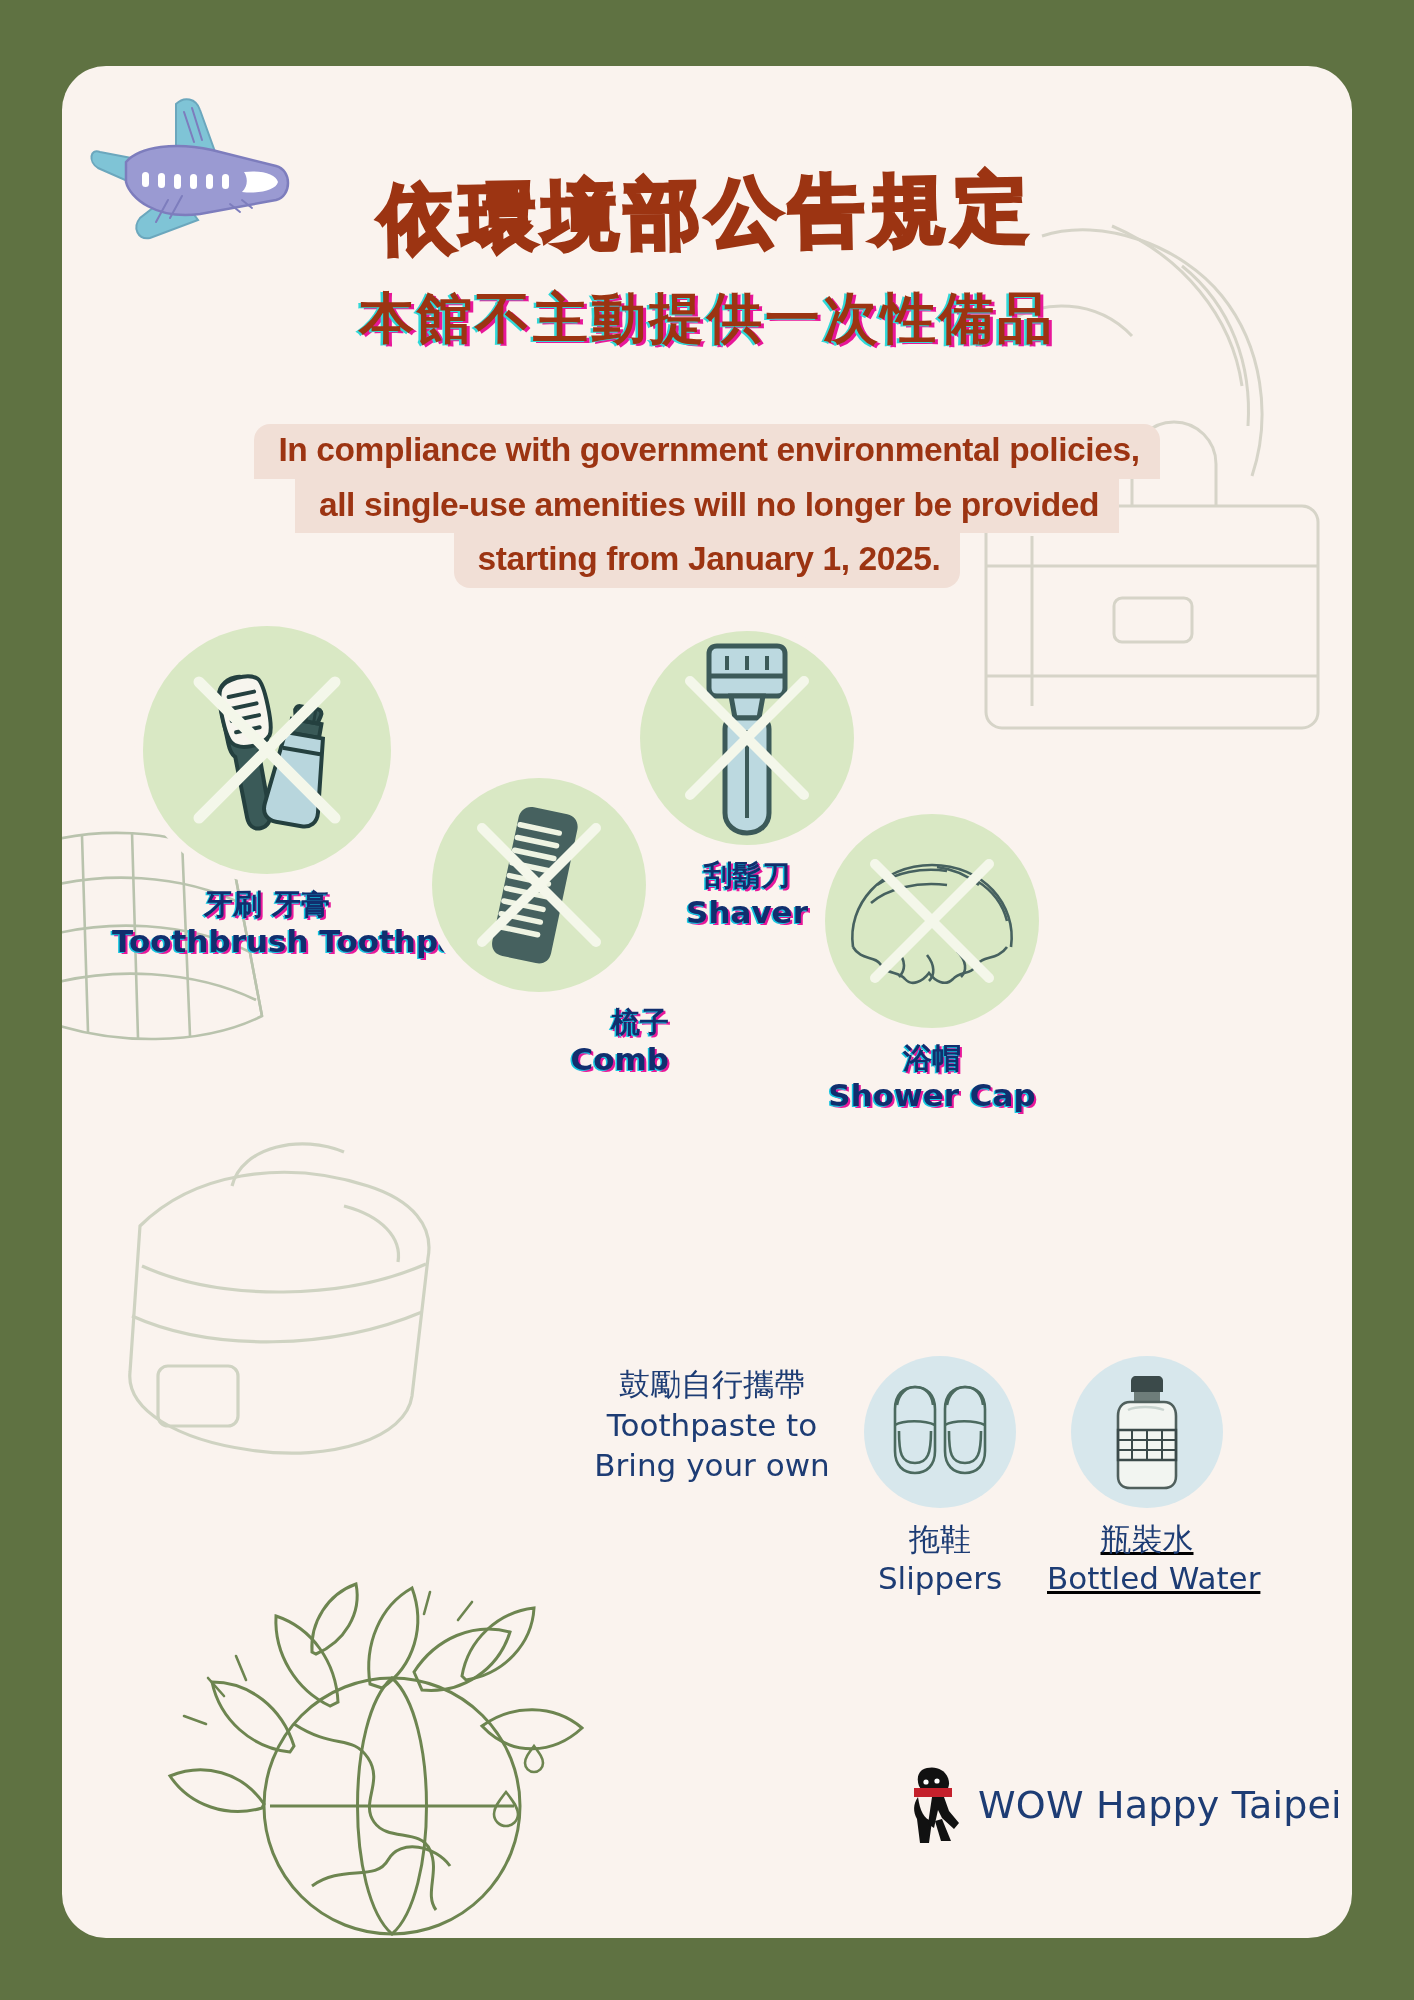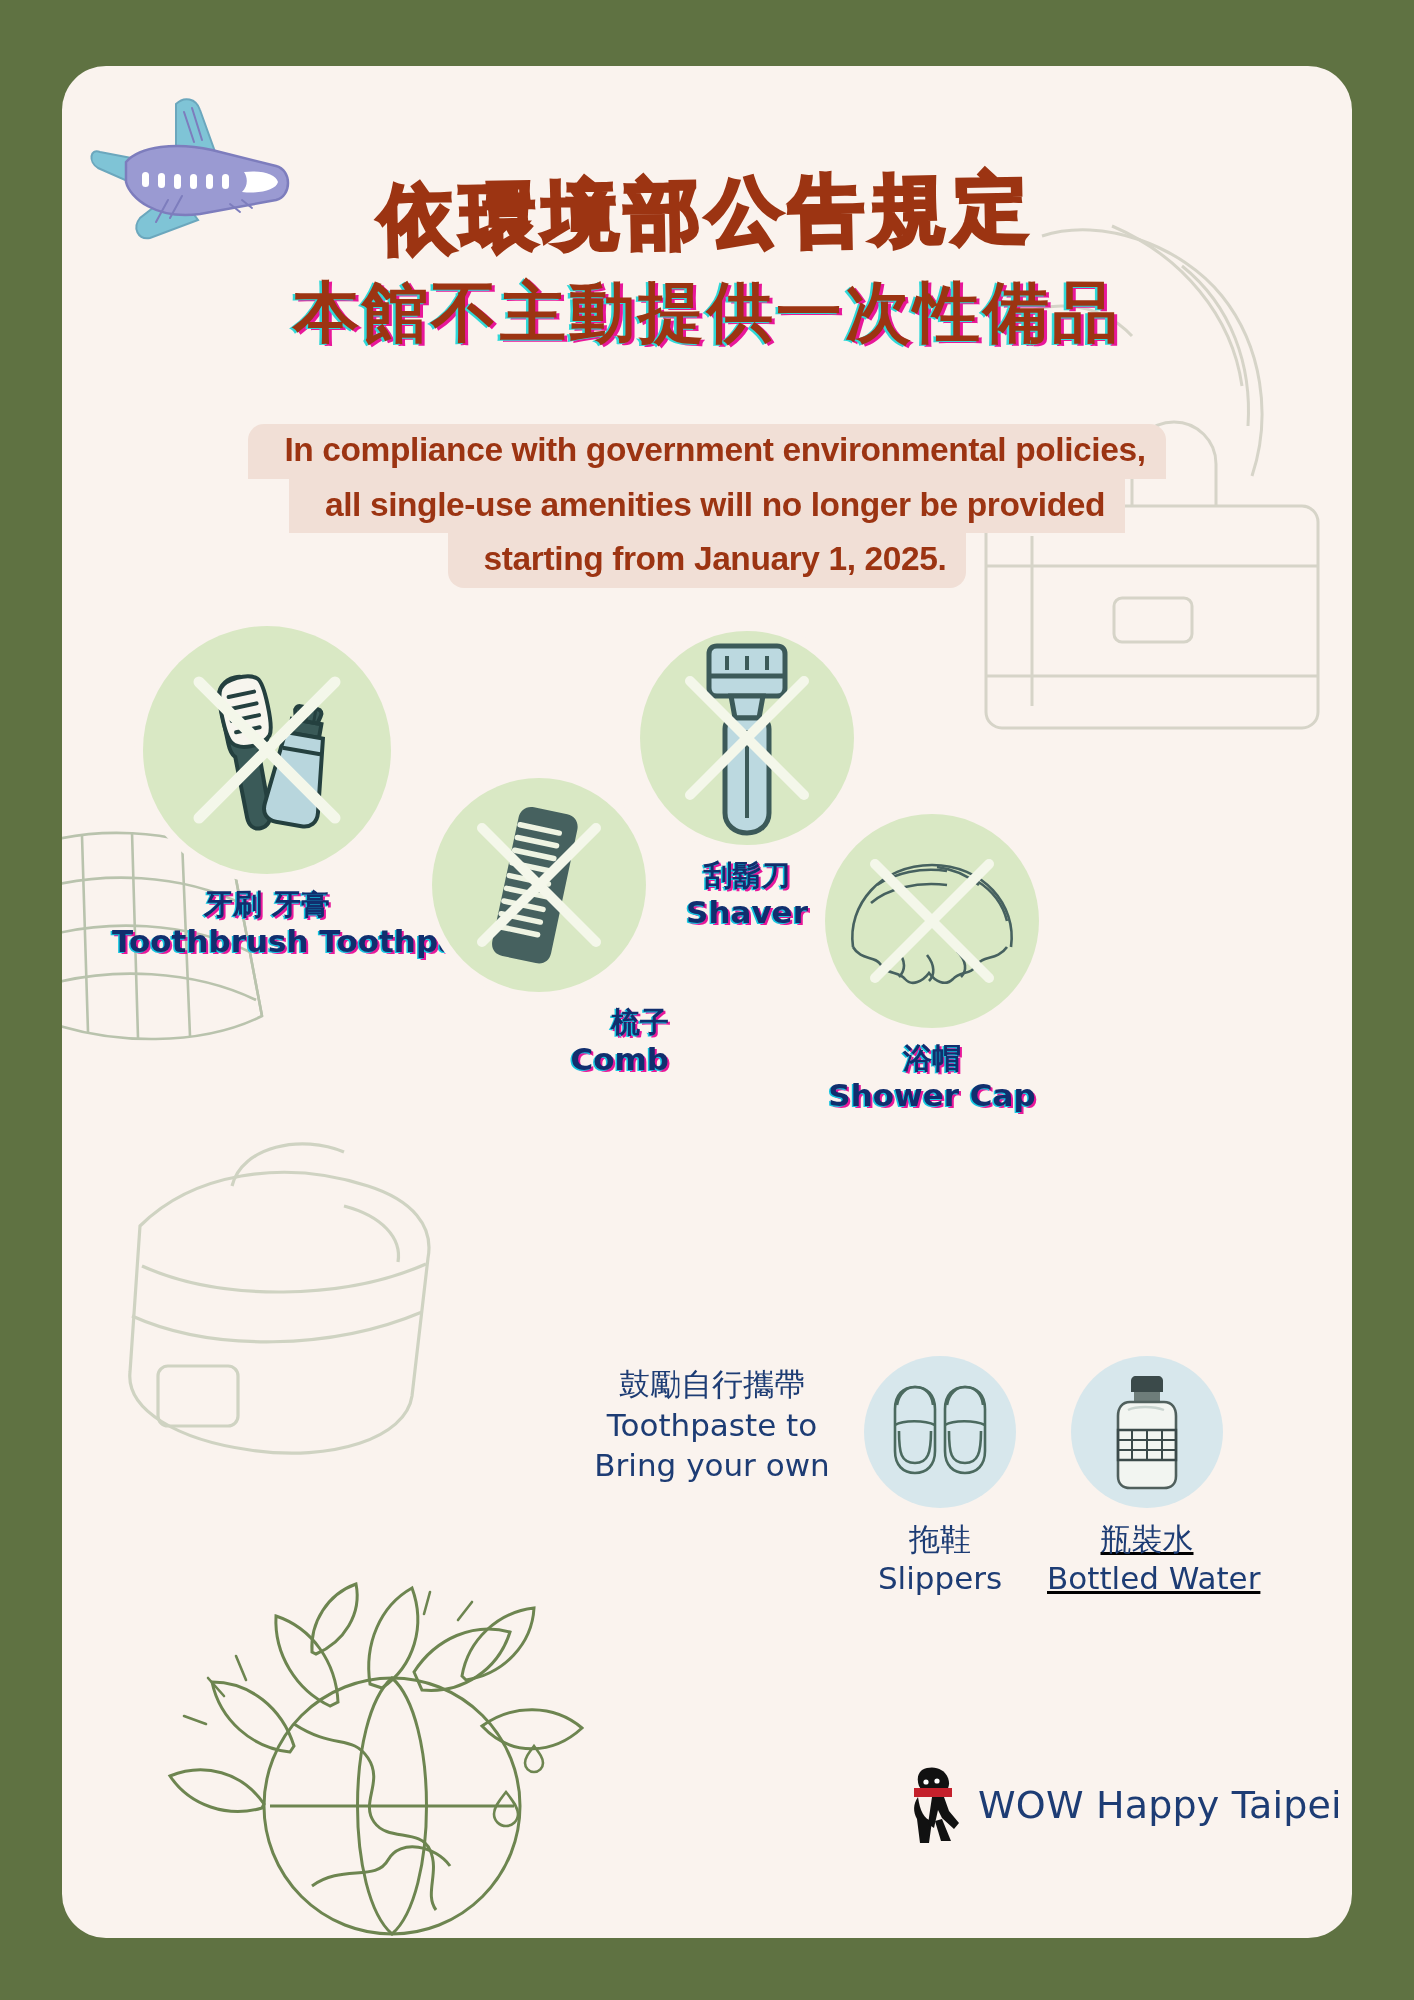--- a/index.html
+++ b/index.html
@@ -41,36 +41,36 @@
     text-align:center;
     color:#9c3412;
     font-weight:700;
     font-family:"DejaVu Sans","Liberation Sans",sans-serif;
   }
   .headline-main .l1{
     display:block;font-size:69px;letter-spacing:4px;line-height:1.06;
     text-shadow:-2.5px 1px 0 #2fd8d8, 3px 2px 0 #e8179a;
   }
   .headline-main .l2{
-    display:block;font-size:66px;letter-spacing:3px;line-height:1.12;margin-top:4px;
+    display:block;font-size:55px;letter-spacing:3px;line-height:1.12;margin-top:16px;
     text-shadow:-2.5px 1px 0 #2fd8d8, 3px 2px 0 #e8179a;
   }
   
   .eng-block{
     position:absolute;left:50px;right:50px;top:358px;
     text-align:center;
   }
   .eng-block .ln{
     display:table;margin:0 auto;
     background:#f1dfd6;
     color:#9c3412;
     font-size:33.5px;
     font-weight:700;
     letter-spacing:-0.4px;
-    padding:4px 20px 7px 36px;
+    padding:4px 20px 7px 24px;
     line-height:1.30;
     white-space:nowrap;
   }
   .eng-block .ln:nth-child(1){border-radius:16px 16px 0 0;}
   .eng-block .ln:nth-child(3){border-radius:0 0 16px 16px;}
   
   .amenity{position:absolute;text-align:center;}
   .circle{
     position:relative;
     border-radius:50%;

